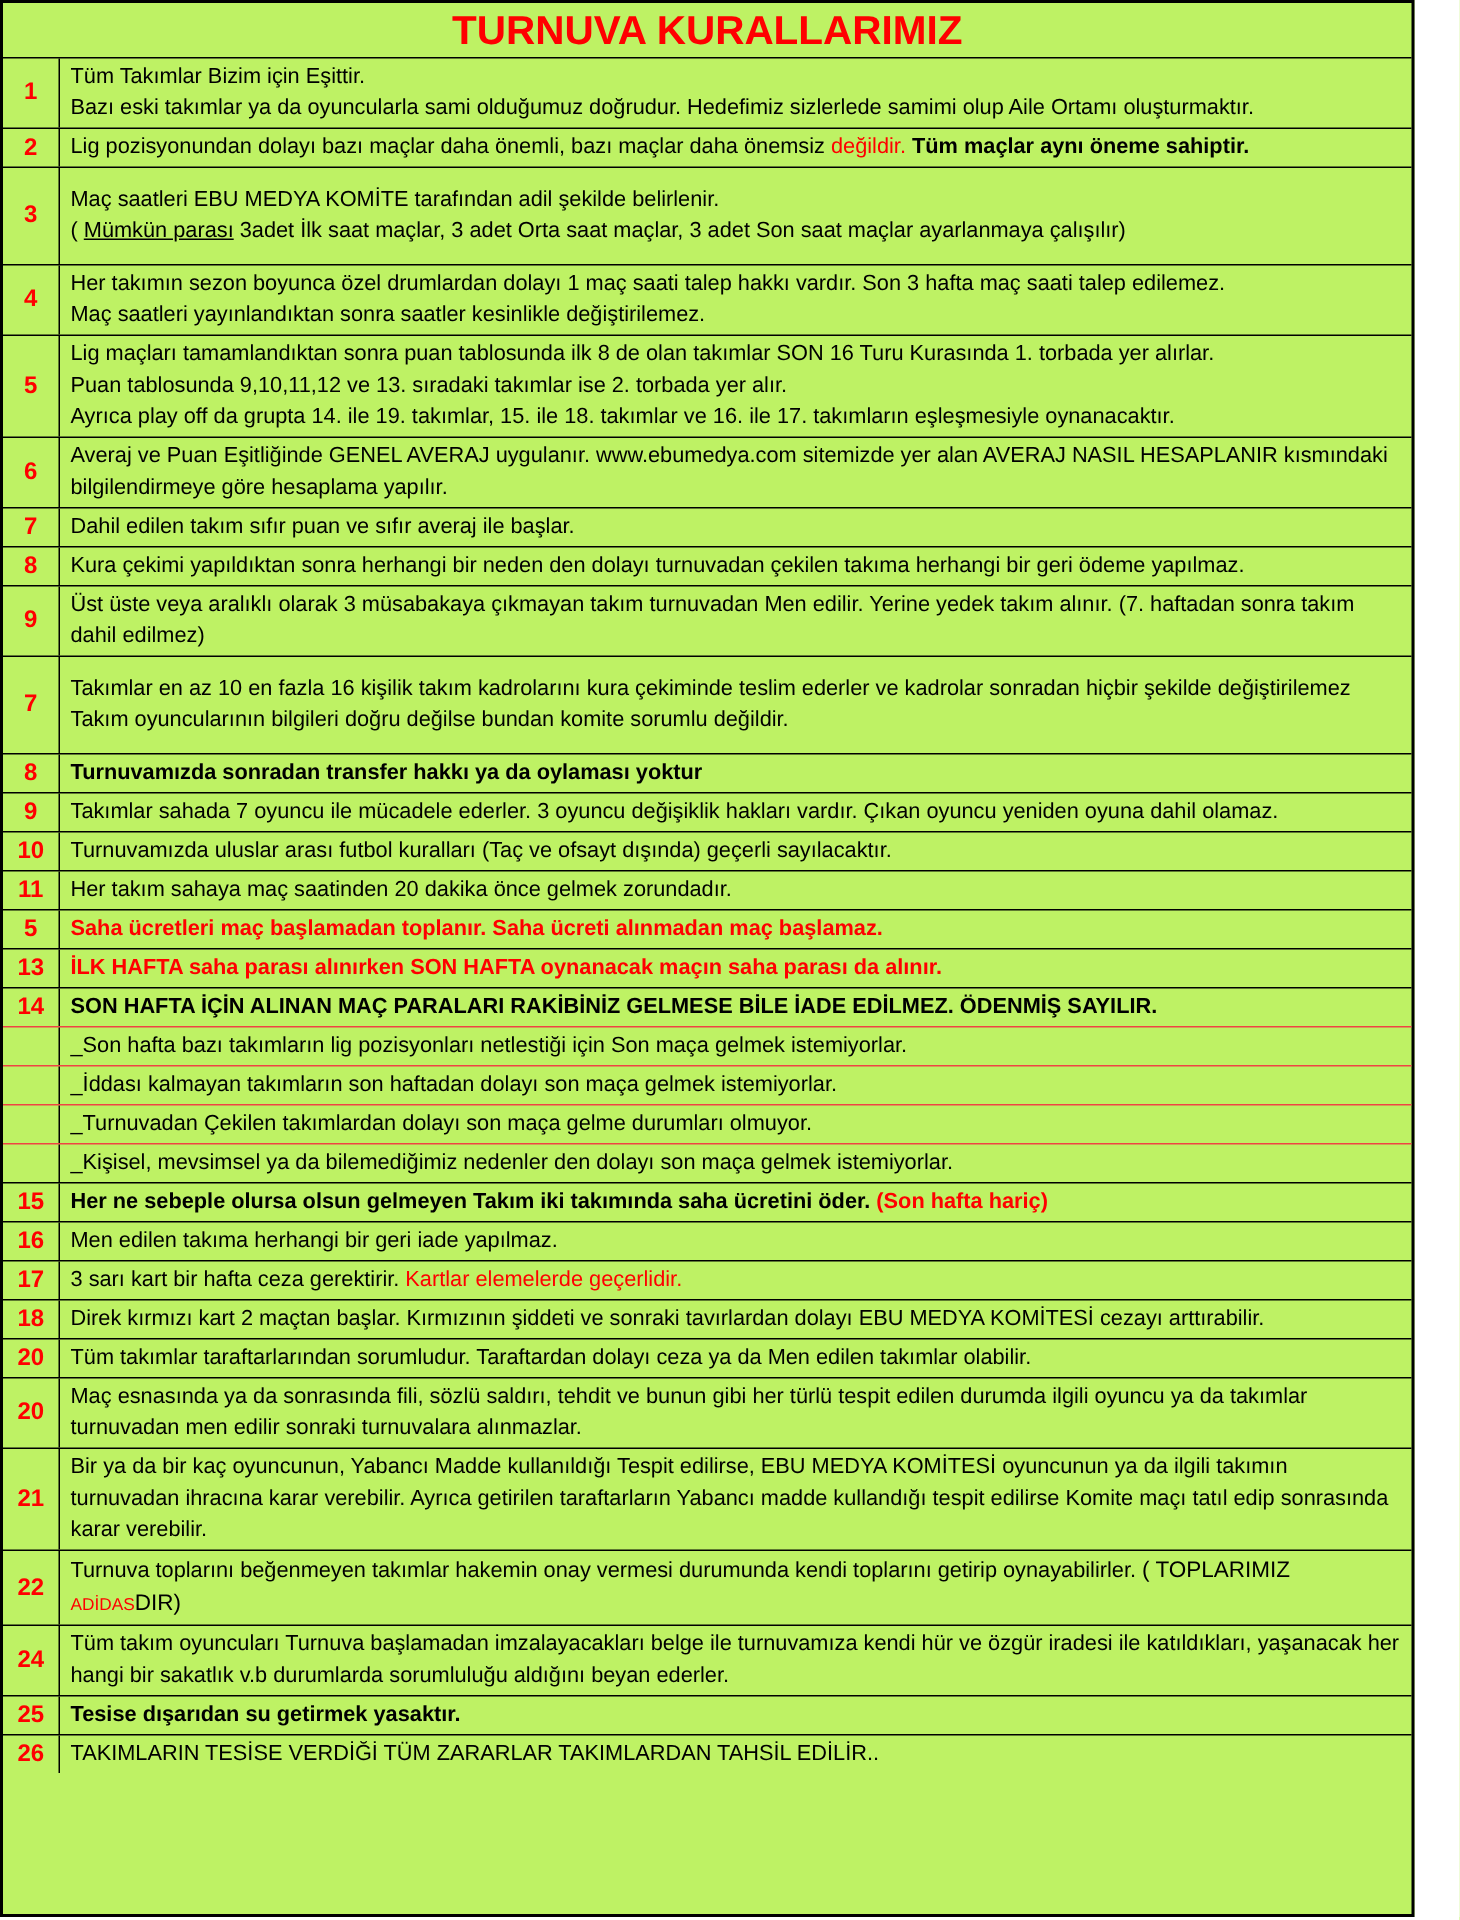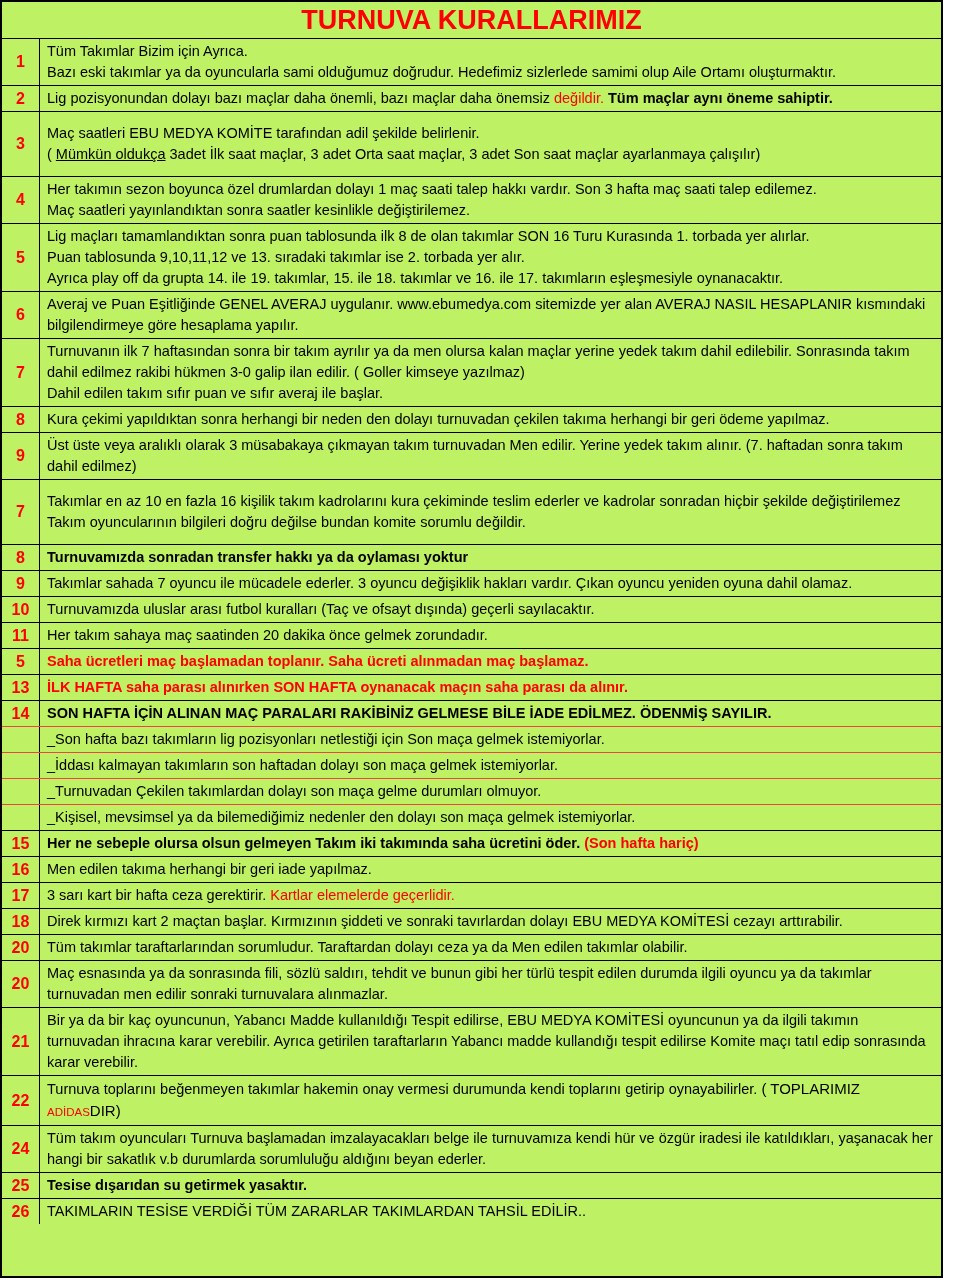--- a/index.html
+++ b/index.html
@@ -60,35 +60,35 @@
 </style>
 </head>
 <body>
 
 <div class="doc">
   <div class="title">TURNUVA KURALLARIMIZ</div>
   <div>
       <div class="row">
         <div class="numcell">1</div>
         <div class="textcell">
-          <div class="line"><span class="s-n">Tüm Takımlar Bizim için Ayrıca.</span></div>
+          <div class="line"><span class="s-n">Tüm Takımlar Bizim için Eşittir.</span></div>
           <div class="line"><span class="s-n">Bazı eski takımlar ya da oyuncularla sami olduğumuz doğrudur. Hedefimiz sizlerlede samimi olup Aile Ortamı oluşturmaktır.</span></div>
         </div>
       </div>
       <div class="row">
         <div class="numcell">2</div>
         <div class="textcell">
           <div class="line"><span class="s-n">Lig pozisyonundan dolayı bazı maçlar daha önemli, bazı maçlar daha önemsiz </span><span class="s-r">değildir. </span><span class="s-b">Tüm maçlar aynı öneme sahiptir.</span></div>
         </div>
       </div>
       <div class="row pad-lg">
         <div class="numcell">3</div>
         <div class="textcell">
           <div class="line"><span class="s-n">Maç saatleri EBU MEDYA KOMİTE tarafından adil şekilde belirlenir.</span></div>
-          <div class="line"><span class="s-n">( </span><span class="s-u">Mümkün oldukça</span><span class="s-n"> 3adet İlk saat maçlar, 3 adet Orta saat maçlar, 3 adet Son saat maçlar ayarlanmaya çalışılır)</span></div>
+          <div class="line"><span class="s-n">( </span><span class="s-u">Mümkün parası</span><span class="s-n"> 3adet İlk saat maçlar, 3 adet Orta saat maçlar, 3 adet Son saat maçlar ayarlanmaya çalışılır)</span></div>
         </div>
       </div>
       <div class="row">
         <div class="numcell">4</div>
         <div class="textcell">
           <div class="line"><span class="s-n">Her takımın sezon boyunca özel drumlardan dolayı 1 maç saati talep hakkı vardır. Son 3 hafta maç saati talep edilemez.</span></div>
           <div class="line"><span class="s-n">Maç saatleri yayınlandıktan sonra saatler kesinlikle değiştirilemez.</span></div>
         </div>
       </div>
       <div class="row">
@@ -101,21 +101,20 @@
       </div>
       <div class="row">
         <div class="numcell">6</div>
         <div class="textcell">
           <div class="line"><span class="s-n">Averaj ve Puan Eşitliğinde GENEL AVERAJ uygulanır. www.ebumedya.com sitemizde yer alan AVERAJ NASIL HESAPLANIR kısmındaki bilgilendirmeye göre hesaplama yapılır.</span></div>
         </div>
       </div>
       <div class="row">
         <div class="numcell">7</div>
         <div class="textcell">
-          <div class="line"><span class="s-n">Turnuvanın ilk 7 haftasından sonra bir takım ayrılır ya da men olursa kalan maçlar yerine yedek takım dahil edilebilir. Sonrasında takım dahil edilmez rakibi hükmen 3-0 galip ilan edilir. ( Goller kimseye yazılmaz)</span></div>
           <div class="line"><span class="s-n">Dahil edilen takım sıfır puan ve sıfır averaj ile başlar.</span></div>
         </div>
       </div>
       <div class="row">
         <div class="numcell">8</div>
         <div class="textcell">
           <div class="line"><span class="s-n">Kura çekimi yapıldıktan sonra herhangi bir neden den dolayı turnuvadan çekilen takıma herhangi bir geri ödeme yapılmaz.</span></div>
         </div>
       </div>
       <div class="row">

